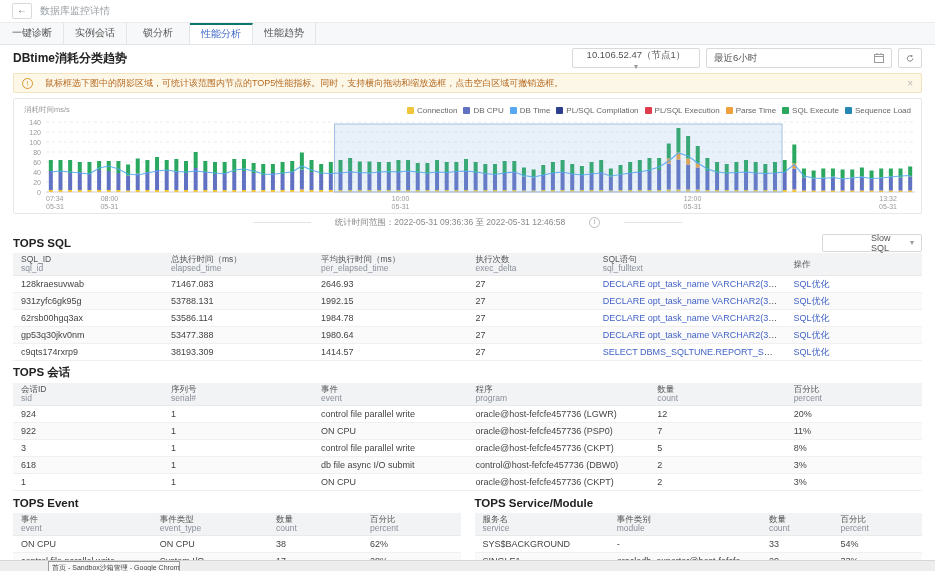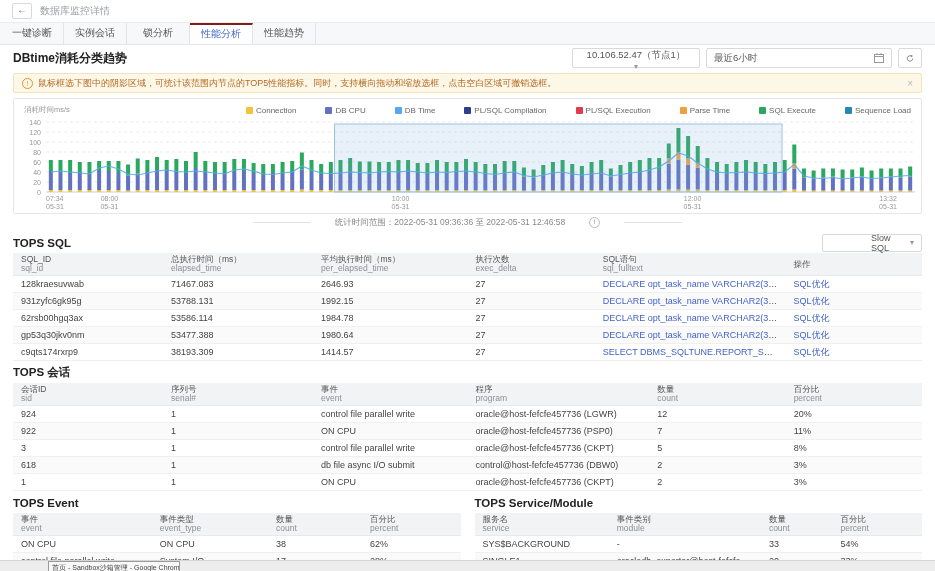--- a/index.html
+++ b/index.html
@@ -9,47 +9,47 @@
 
   
   .topbar{height:22px;display:flex;align-items:center;padding:0 12px;border-bottom:1px solid #ececec;background:#fff;}
   .back-btn{width:18px;height:14px;border:1px solid #d9d9d9;border-radius:2px;font-size:10px;line-height:12px;
             text-align:center;color:#666;margin-right:8px;cursor:pointer;background:#fff;}
   .page-title{font-size:10px;color:#9aa0a6;}
 
   
   .tabbar{height:21px;display:flex;background:#f7f8f9;border-bottom:1px solid #e3e6e9;padding-left:1px;}
   .tab{width:63px;text-align:center;font-size:10px;color:#555;line-height:20px;border-right:1px solid #e3e6e9;cursor:pointer;box-sizing:border-box;}
-  .tab.active{background:#fff;color:#3f68c8;border-top:2px solid #7f1d1d;line-height:17px;}
+  .tab.active{background:#fff;color:#3f68c8;border-top:2px solid #0f766e;line-height:17px;}
 
   .content{padding:0 13px;}
 
   
   .title-row{display:flex;justify-content:space-between;align-items:center;height:26px;margin-top:0;}
   .sec-h1{font-size:12px;font-weight:bold;color:#222;}
   .controls{display:flex;gap:6px;align-items:center;}
   .ctl{height:20px;border:1px solid #d9d9d9;border-radius:2px;background:#fff;display:flex;align-items:center;
        font-size:9.5px;color:#555;box-sizing:border-box;padding:0 7px;}
   .node-select{width:128px;justify-content:space-between;cursor:pointer;flex-direction:column;}
   .time-input{width:186px;justify-content:space-between;cursor:text;}
   .caret{color:#999;font-size:8px;}
   .refresh-btn{width:24px;justify-content:center;cursor:pointer;}
 
   
   .notice{height:18px;background:#fdf7e8;border:1px solid #f2e3bc;border-radius:2px;display:flex;align-items:center;
-          padding:0 8px;gap:5px;font-size:9px;color:#b56a22;margin-top:2px;}
+          padding:0 8px;gap:12px;font-size:9px;color:#b56a22;margin-top:2px;}
   .notice-ico{width:9px;height:9px;border:1px solid #d9962d;border-radius:50%;font-size:7px;line-height:9px;
               text-align:center;color:#d9962d;flex:0 0 auto;}
   .notice-close{margin-left:auto;color:#bbb;font-size:10px;cursor:pointer;}
 
   
   .chart-card{margin-top:5px;border:1px solid #e7e7e7;border-radius:2px;padding:4px 0 1px;}
   .chart-head{display:flex;align-items:center;height:14px;padding:0 10px;}
   .ylabel{font-size:7.5px;color:#999;}
-  .legend{margin-left:auto;display:flex;gap:29px;}
+  .legend{margin-left:auto;display:flex;gap:6px;}
   .leg-item{display:flex;align-items:center;font-size:8px;color:#666;}
   .leg-item i{width:7px;height:7px;border-radius:1px;margin-right:3px;display:inline-block;}
   svg.chart{display:block;margin-top:1px;}
 
   
   .stats-line{display:flex;align-items:center;justify-content:center;gap:24px;height:17px;font-size:8.5px;color:#888;}
   .rule{width:58px;height:1px;background:#e3e3e3;}
   .info-ico{width:9px;height:9px;border:1px solid #bbb;border-radius:50%;color:#999;font-size:6.5px;line-height:8px;text-align:center;}
 
   

